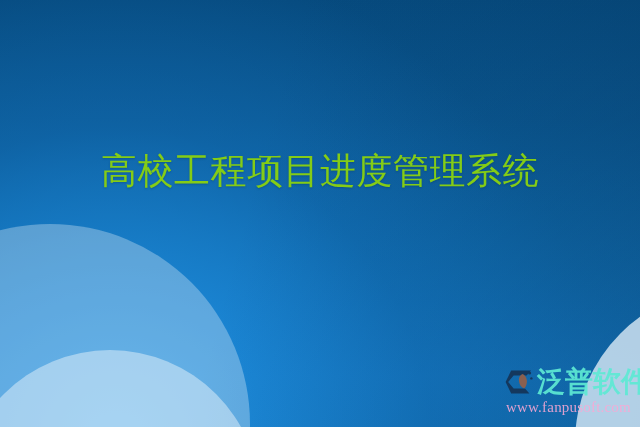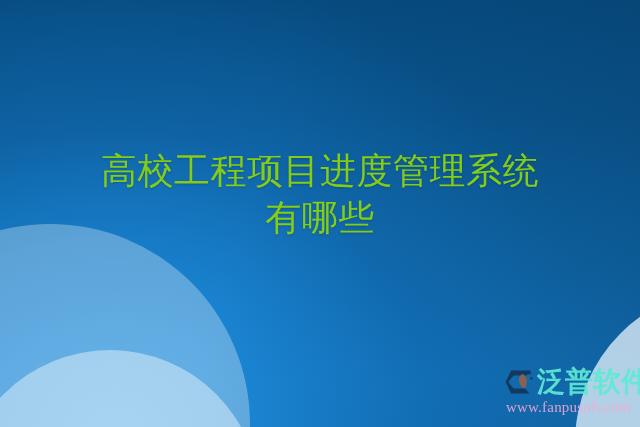--- a/index.html
+++ b/index.html
@@ -150,21 +150,20 @@
   <div class="bg-base"></div>
   <div class="bg-radial"></div>
   <div class="bg-darkright"></div>
 
   <div class="circle circle-a"></div>
   <div class="circle circle-b"></div>
   <div class="circle circle-c"></div>
 
   <div class="title-block">
     <div class="title-line">高校工程项目进度管理系统</div>
-    <div class="title-line">有哪些</div>
   </div>
 
   <div class="logo">
     <div class="logo-row">
       <svg class="logo-mark" viewBox="0 0 28 26">
         <path d="M6.2 1.4 H26.0 L21.6 6.6 H8.6 L3.2 13.0 L8.6 19.4 H20.0 L24.4 24.6 H6.2 L0.6 13.0 Z" fill="#14385e"></path>
         <path d="M17.8 5.0 C22.6 7.4 23.4 15.0 19.2 19.6 C15.0 18.2 13.2 12.6 14.2 8.8 C14.7 7.0 16.0 5.5 17.8 5.0 Z" fill="#8a6050"></path>
         <circle cx="24.6" cy="4.0" r="1.5" fill="#14385e"></circle>
         <circle cx="26.4" cy="9.4" r="1.2" fill="#14385e"></circle>
       </svg>

